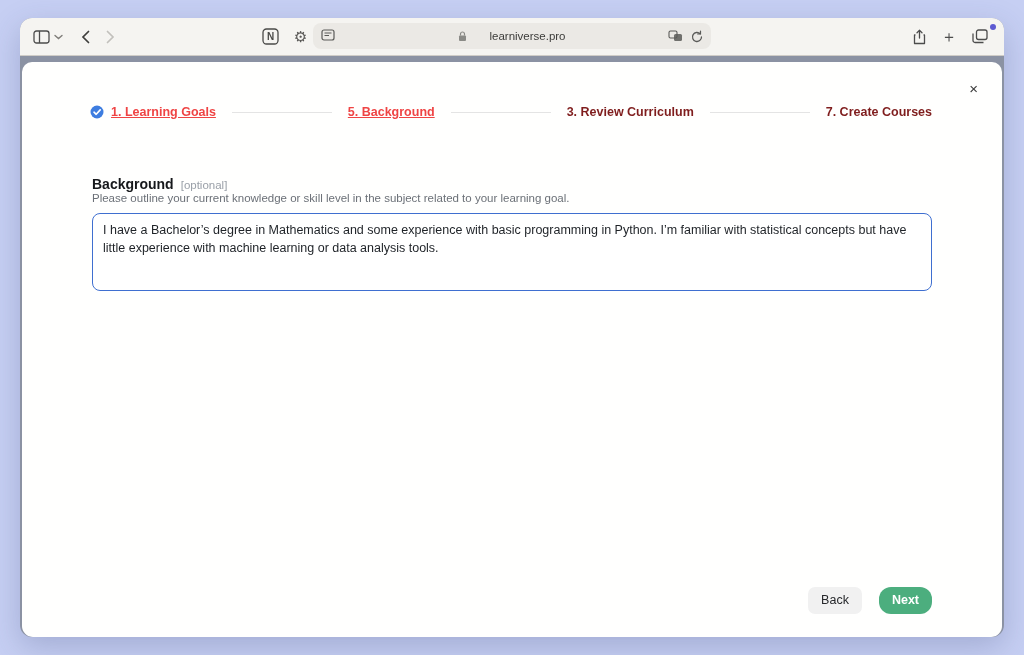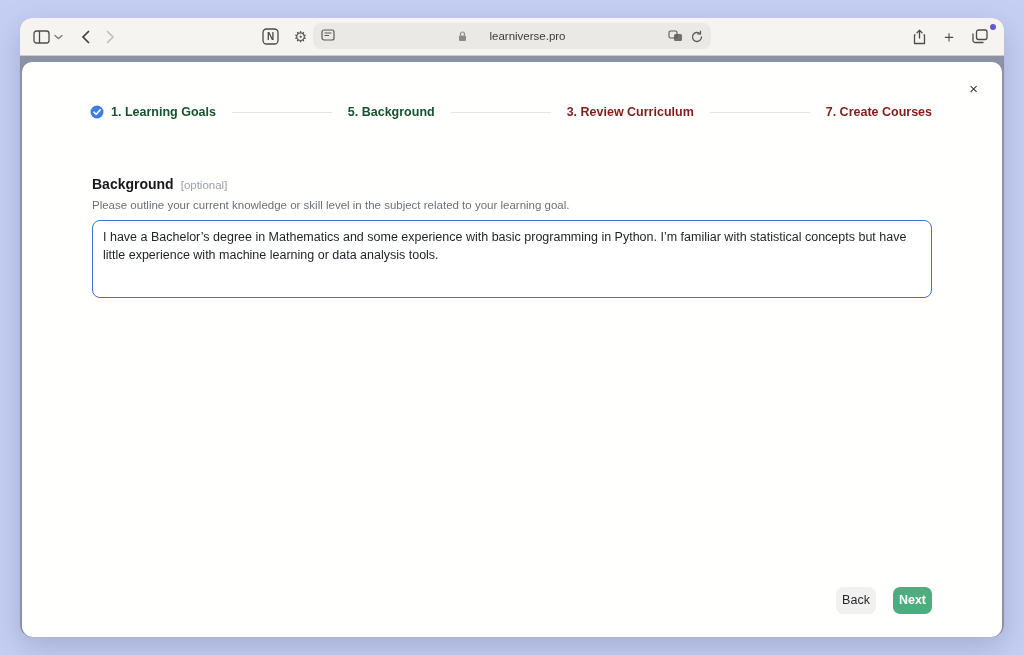--- a/index.html
+++ b/index.html
@@ -50,48 +50,48 @@
   .close-btn{
     position:absolute;top:19px;right:24px;font-size:15px;color:#3a3a3a;
     line-height:1;cursor:default;
   }
 
   .stepper{
     position:absolute;left:68px;right:70px;top:42px;height:16px;
     display:flex;align-items:center;white-space:nowrap;
   }
   .step{display:flex;align-items:center;gap:7px;font-size:12.5px;font-weight:600;}
-  .step.active{color:#14532d;}
+  .step.active{color:#ef4444;text-decoration:underline;}
   .step.upcoming{color:#7f1d1d;}
   .connector{flex:1;height:1px;background:#e4e4e4;margin:0 16px;}
   .check-circle{display:flex;}
 
   .form-area{position:absolute;left:70px;right:70px;top:70px;}
   .form-title-row{display:flex;align-items:baseline;gap:7px;}
   .form-title{font-size:14px;font-weight:700;color:#16181b;margin-top:44px;}
   .optional-tag{font-size:11.5px;color:#9aa0a8;font-weight:400;margin-top:24px;}
-  .form-desc{margin-top:7px;font-size:11.5px;color:#6b7077;}
+  .form-desc{font-size:11.5px;color:#6b7077;}
   .bg-textarea{
     margin-top:9px;width:100%;height:78px;box-sizing:border-box;
     border:1.5px solid #3f6fd0;border-radius:8px;background:#fff;
     font-family:"Liberation Sans","DejaVu Sans",sans-serif;
     font-size:12.5px;line-height:1.45;color:#1e2227;
     padding:7px 10px;resize:none;outline:none;
   }
 
   .footer-actions{
     position:absolute;right:70px;bottom:23px;display:flex;gap:17px;
   }
   .btn{
     border:none;border-radius:7px;font-size:12.5px;
     font-family:"Liberation Sans","DejaVu Sans",sans-serif;
-    padding:6px 6px;cursor:default;line-height:1.2;
+    padding:6px 13px;cursor:default;line-height:1.2;
   }
   .btn-back{background:#f1f1f1;color:#26282b;font-weight:500;}
-  .btn-next{background:#4cae7e;color:#ffffff;font-weight:600;}
+  .btn-next{background:#4cae7e;color:#ffffff;font-weight:600;border-radius:12px;}
 </style>
 </head>
 <body>
 
 <div class="stage">
   <div class="window">
 
     <div class="toolbar">
       <div class="tb-left">
         <span class="tbicon">

